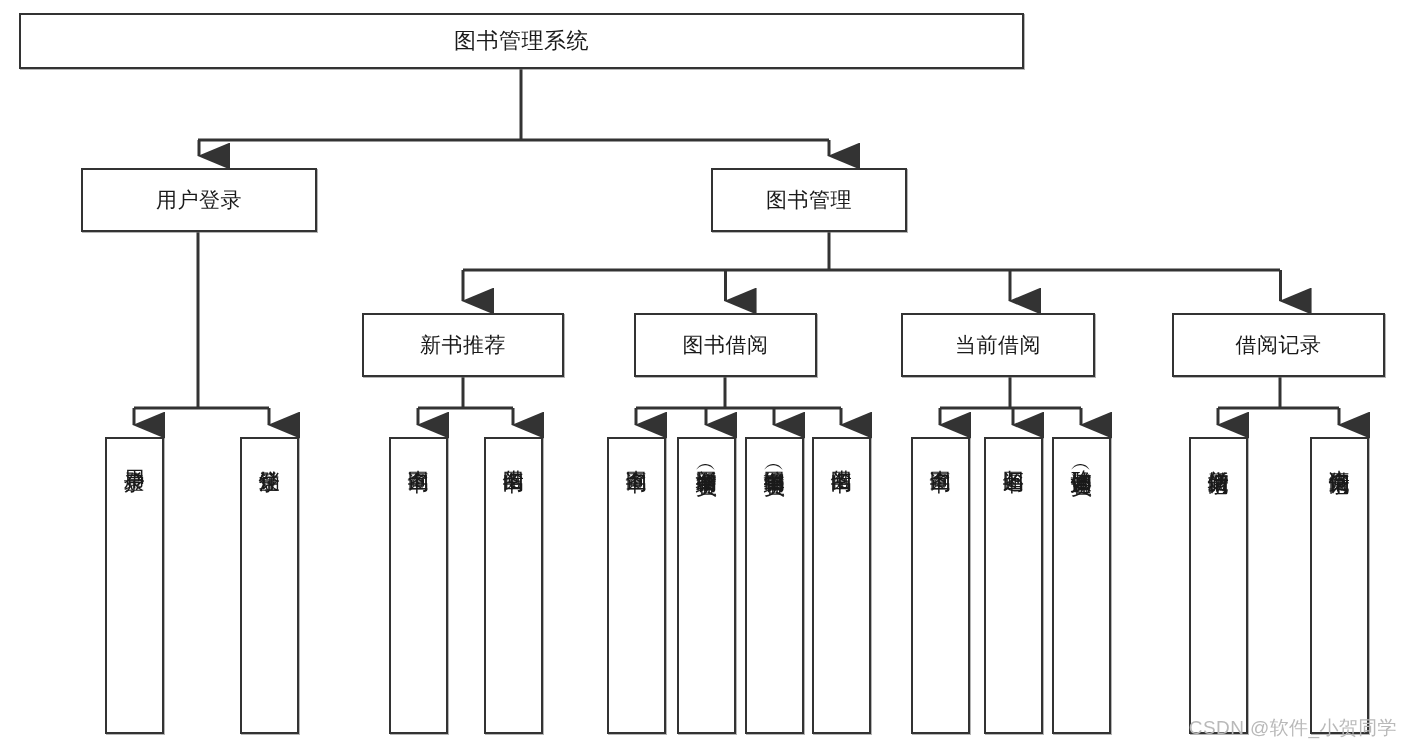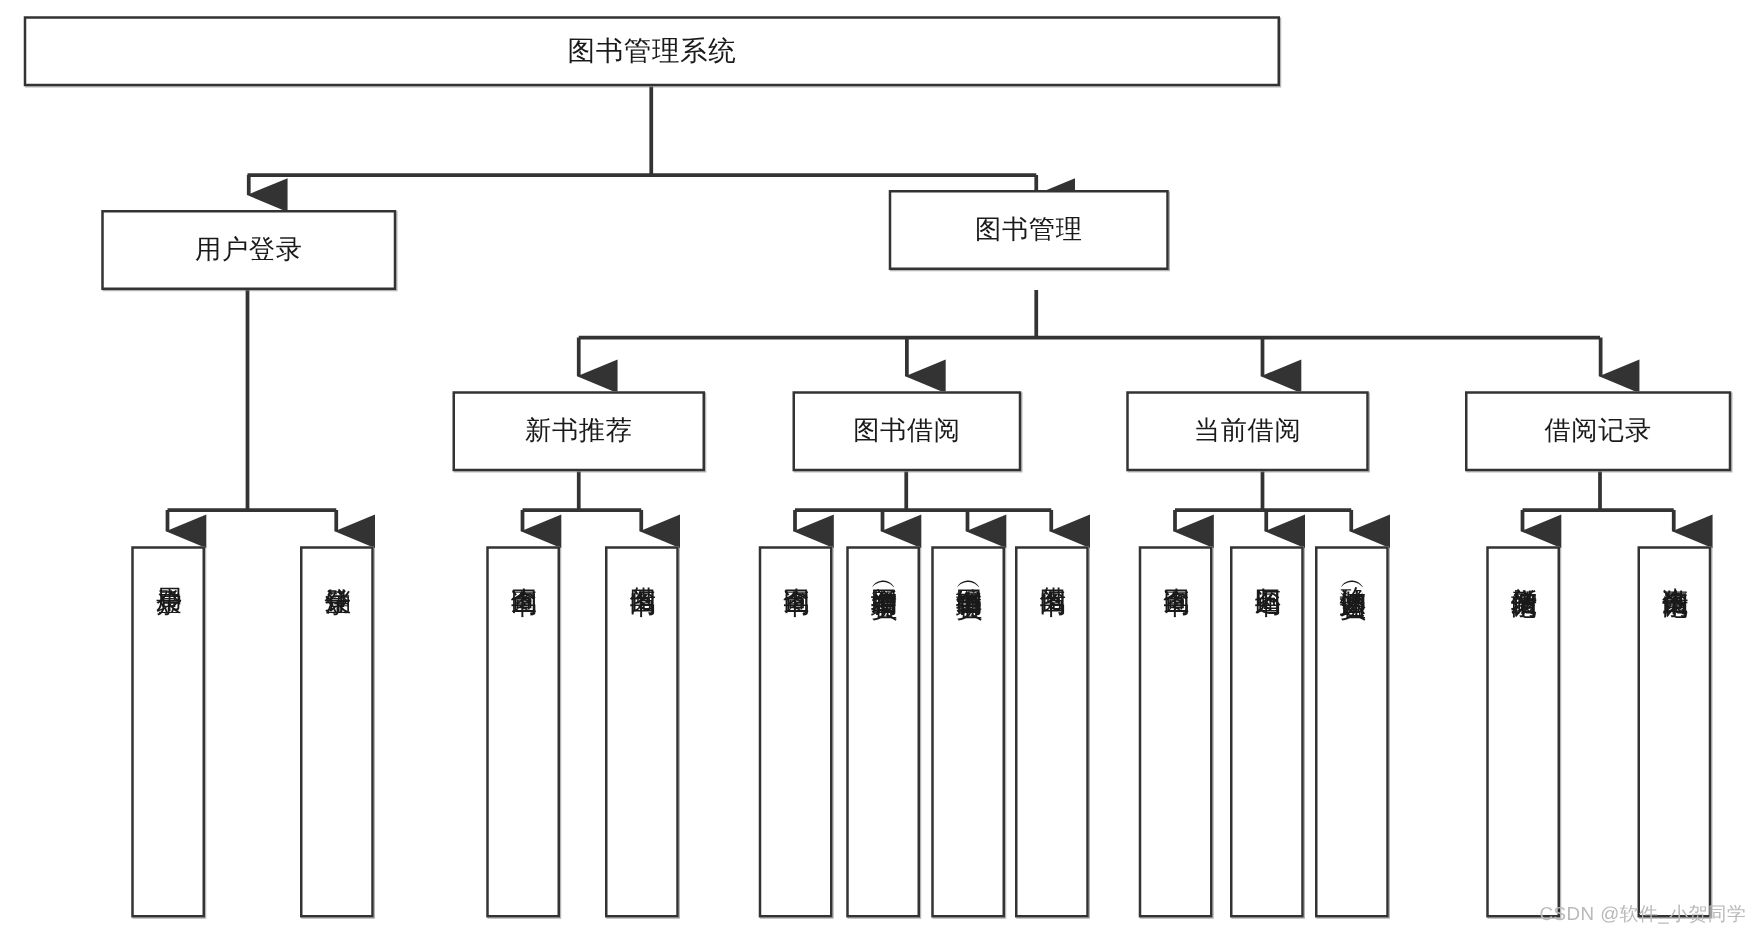--- a/index.html
+++ b/index.html
@@ -56,21 +56,21 @@
     line-height: 1.32;
     letter-spacing: 1px;
     white-space: normal;
     max-height: 272px;
   }
   .node.root .label { font-size: 22px; }
   #watermark {
     position: absolute;
     right: 8px;
     bottom: 6px;
-    font-size: 15px;
+    font-size: 19px;
     color: #b9b9b9;
     letter-spacing: 0.4px;
     white-space: nowrap;
     pointer-events: none;
   }
 </style>
 </head>
 <body>
 
 <div id="diagram-root">
@@ -119,21 +119,21 @@
   </svg>
 
   <div class="node root" id="node-root" style="left: 19px; top: 13px; width: 1005px; height: 56px;">
     <span class="label">图书管理系统</span>
   </div>
 
   <div id="level1-layer">
       <div class="node" style="left: 81px; top: 168px; width: 236px; height: 64px;">
         <span class="label">用户登录</span>
       </div>
-      <div class="node" style="left: 711px; top: 152px; width: 224px; height: 64px;">
+      <div class="node" style="left: 711px; top: 168px; width: 196px; height: 64px;">
         <span class="label">图书管理</span>
       </div>
     </div>
   <div id="level2-layer">
       <div class="node" style="left: 362px; top: 313px; width: 202px; height: 64px;">
         <span class="label">新书推荐</span>
       </div>
       <div class="node" style="left: 634px; top: 313px; width: 183px; height: 64px;">
         <span class="label">图书借阅</span>
       </div>

